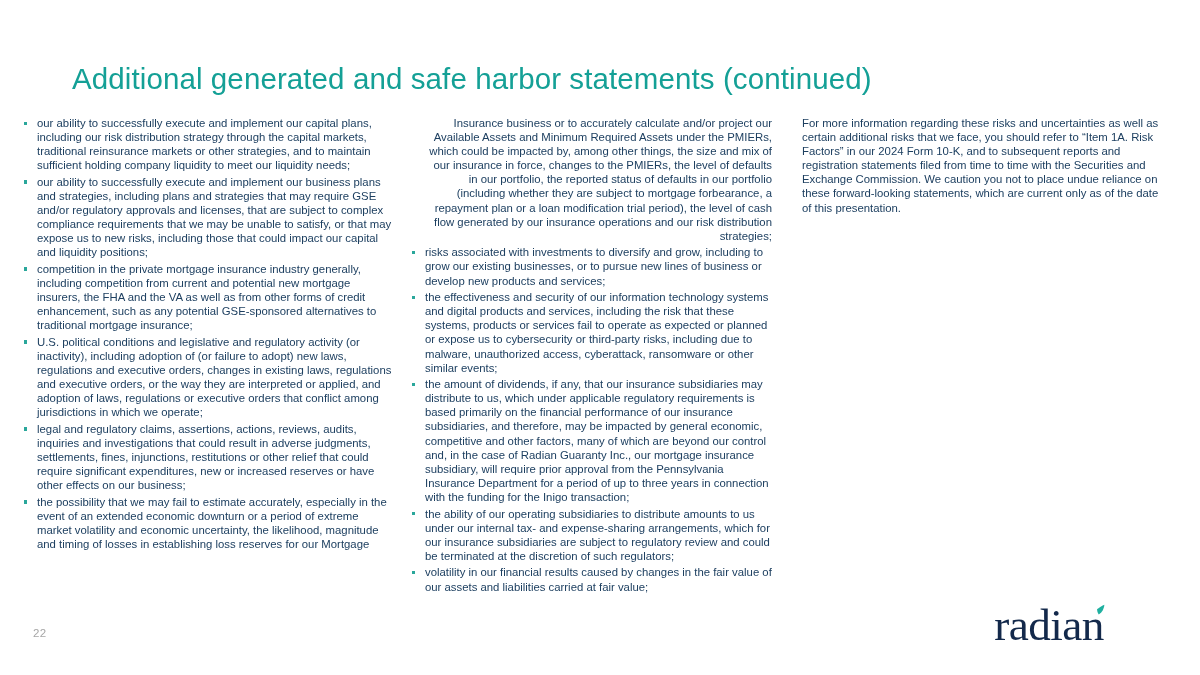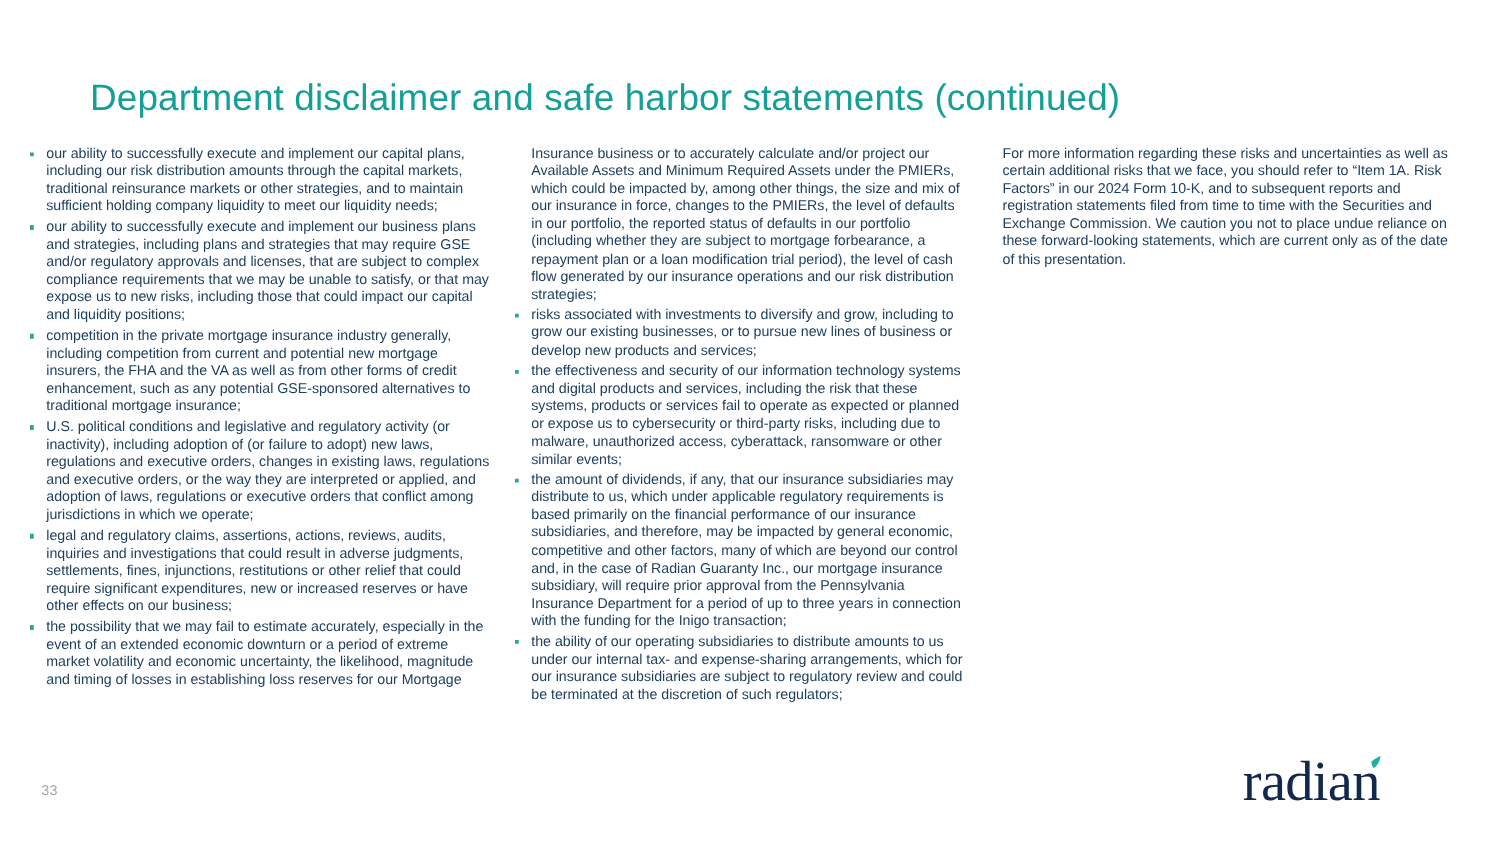--- a/index.html
+++ b/index.html
@@ -73,20 +73,21 @@
   }
   .para {
     color: #1d3f60;
     font-size: 11.35px;
     line-height: 14.1px;
     margin-bottom: 2.5px;
     padding-left: 0;
   }
   .para.cont {
     padding-left: 15px;
+    text-align: right;
   }
 
   
   .page-number {
     position: absolute;
     left: 33px;
     bottom: 36px;
     font-size: 11.5px;
     color: #a6a6a6;
     letter-spacing: 0.3px;
@@ -101,48 +102,49 @@
     height: 52px;
     margin-top: 12px;
   }
   .logo svg { display: block; }
 </style>
 </head>
 <body>
 
 <div class="slide">
 
-  <div class="slide-title">Department disclaimer and safe harbor statements (continued)</div>
+  <div class="slide-title">Additional generated and safe harbor statements (continued)</div>
 
   <div class="columns">
 
     <div class="col col-1">
-      <div class="bullet">our ability to successfully execute and implement our capital plans, including our risk distribution amounts through the capital markets, traditional reinsurance markets or other strategies, and to maintain sufficient holding company liquidity to meet our liquidity needs;</div>
+      <div class="bullet">our ability to successfully execute and implement our capital plans, including our risk distribution strategy through the capital markets, traditional reinsurance markets or other strategies, and to maintain sufficient holding company liquidity to meet our liquidity needs;</div>
       <div class="bullet">our ability to successfully execute and implement our business plans and strategies, including plans and strategies that may require GSE and/or regulatory approvals and licenses, that are subject to complex compliance requirements that we may be unable to satisfy, or that may expose us to new risks, including those that could impact our capital and liquidity positions;</div>
       <div class="bullet">competition in the private mortgage insurance industry generally, including competition from current and potential new mortgage insurers, the FHA and the VA as well as from other forms of credit enhancement, such as any potential GSE-sponsored alternatives to traditional mortgage insurance;</div>
       <div class="bullet">U.S. political conditions and legislative and regulatory activity (or inactivity), including adoption of (or failure to adopt) new laws, regulations and executive orders, changes in existing laws, regulations and executive orders, or the way they are interpreted or applied, and adoption of laws, regulations or executive orders that conflict among jurisdictions in which we operate;</div>
       <div class="bullet">legal and regulatory claims, assertions, actions, reviews, audits, inquiries and investigations that could result in adverse judgments, settlements, fines, injunctions, restitutions or other relief that could require significant expenditures, new or increased reserves or have other effects on our business;</div>
       <div class="bullet">the possibility that we may fail to estimate accurately, especially in the event of an extended economic downturn or a period of extreme market volatility and economic uncertainty, the likelihood, magnitude and timing of losses in establishing loss reserves for our Mortgage</div>
     </div>
 
     <div class="col col-2">
       <div class="para cont">Insurance business or to accurately calculate and/or project our Available Assets and Minimum Required Assets under the PMIERs, which could be impacted by, among other things, the size and mix of our insurance in force, changes to the PMIERs, the level of defaults in our portfolio, the reported status of defaults in our portfolio (including whether they are subject to mortgage forbearance, a repayment plan or a loan modification trial period), the level of cash flow generated by our insurance operations and our risk distribution strategies;</div>
       <div class="bullet">risks associated with investments to diversify and grow, including to grow our existing businesses, or to pursue new lines of business or develop new products and services;</div>
       <div class="bullet">the effectiveness and security of our information technology systems and digital products and services, including the risk that these systems, products or services fail to operate as expected or planned or expose us to cybersecurity or third-party risks, including due to malware, unauthorized access, cyberattack, ransomware or other similar events;</div>
       <div class="bullet">the amount of dividends, if any, that our insurance subsidiaries may distribute to us, which under applicable regulatory requirements is based primarily on the financial performance of our insurance subsidiaries, and therefore, may be impacted by general economic, competitive and other factors, many of which are beyond our control and, in the case of Radian Guaranty Inc., our mortgage insurance subsidiary, will require prior approval from the Pennsylvania Insurance Department for a period of up to three years in connection with the funding for the Inigo transaction;</div>
       <div class="bullet">the ability of our operating subsidiaries to distribute amounts to us under our internal tax- and expense-sharing arrangements, which for our insurance subsidiaries are subject to regulatory review and could be terminated at the discretion of such regulators;</div>
+      <div class="bullet">volatility in our financial results caused by changes in the fair value of our assets and liabilities carried at fair value;</div>
     </div>
 
     <div class="col col-3">
       <div class="para">For more information regarding these risks and uncertainties as well as certain additional risks that we face, you should refer to “Item 1A. Risk Factors” in our 2024 Form 10-K, and to subsequent reports and registration statements filed from time to time with the Securities and Exchange Commission. We caution you not to place undue reliance on these forward-looking statements, which are current only as of the date of this presentation.</div>
     </div>
 
   </div>
 
-  <div class="page-number">33</div>
+  <div class="page-number">22</div>
 
   <div class="logo">
     <svg viewBox="0 0 300 92" width="170" height="52" xmlns="http://www.w3.org/2000/svg">
 
       <path d="M182 20 C182 20 189 14 195 12 C194 19 191 26 185 29 C183 27 182 23 182 20 Z" fill="#1fb0a0"></path>
       <text x="0" y="74" font-family="Liberation Serif, DejaVu Serif, serif" font-size="80" font-weight="400" fill="#13294b" letter-spacing="-1">radian</text>
     </svg>
   </div>
 
 </div>

